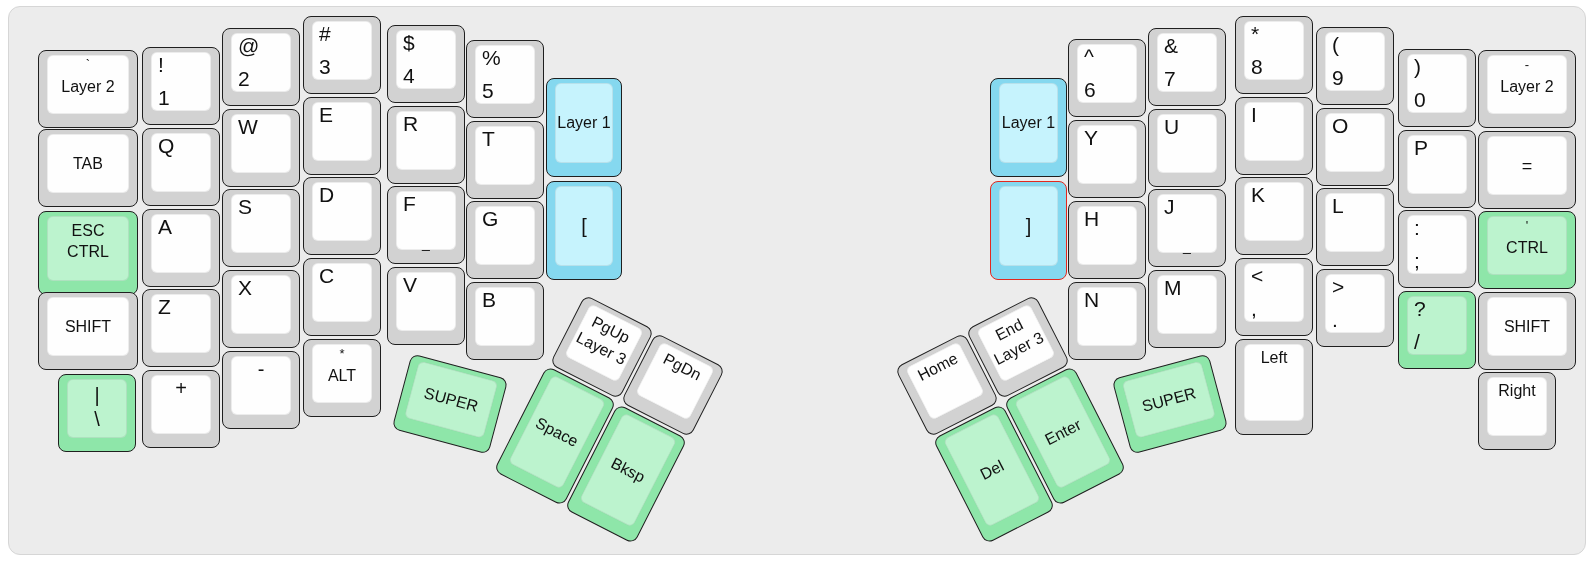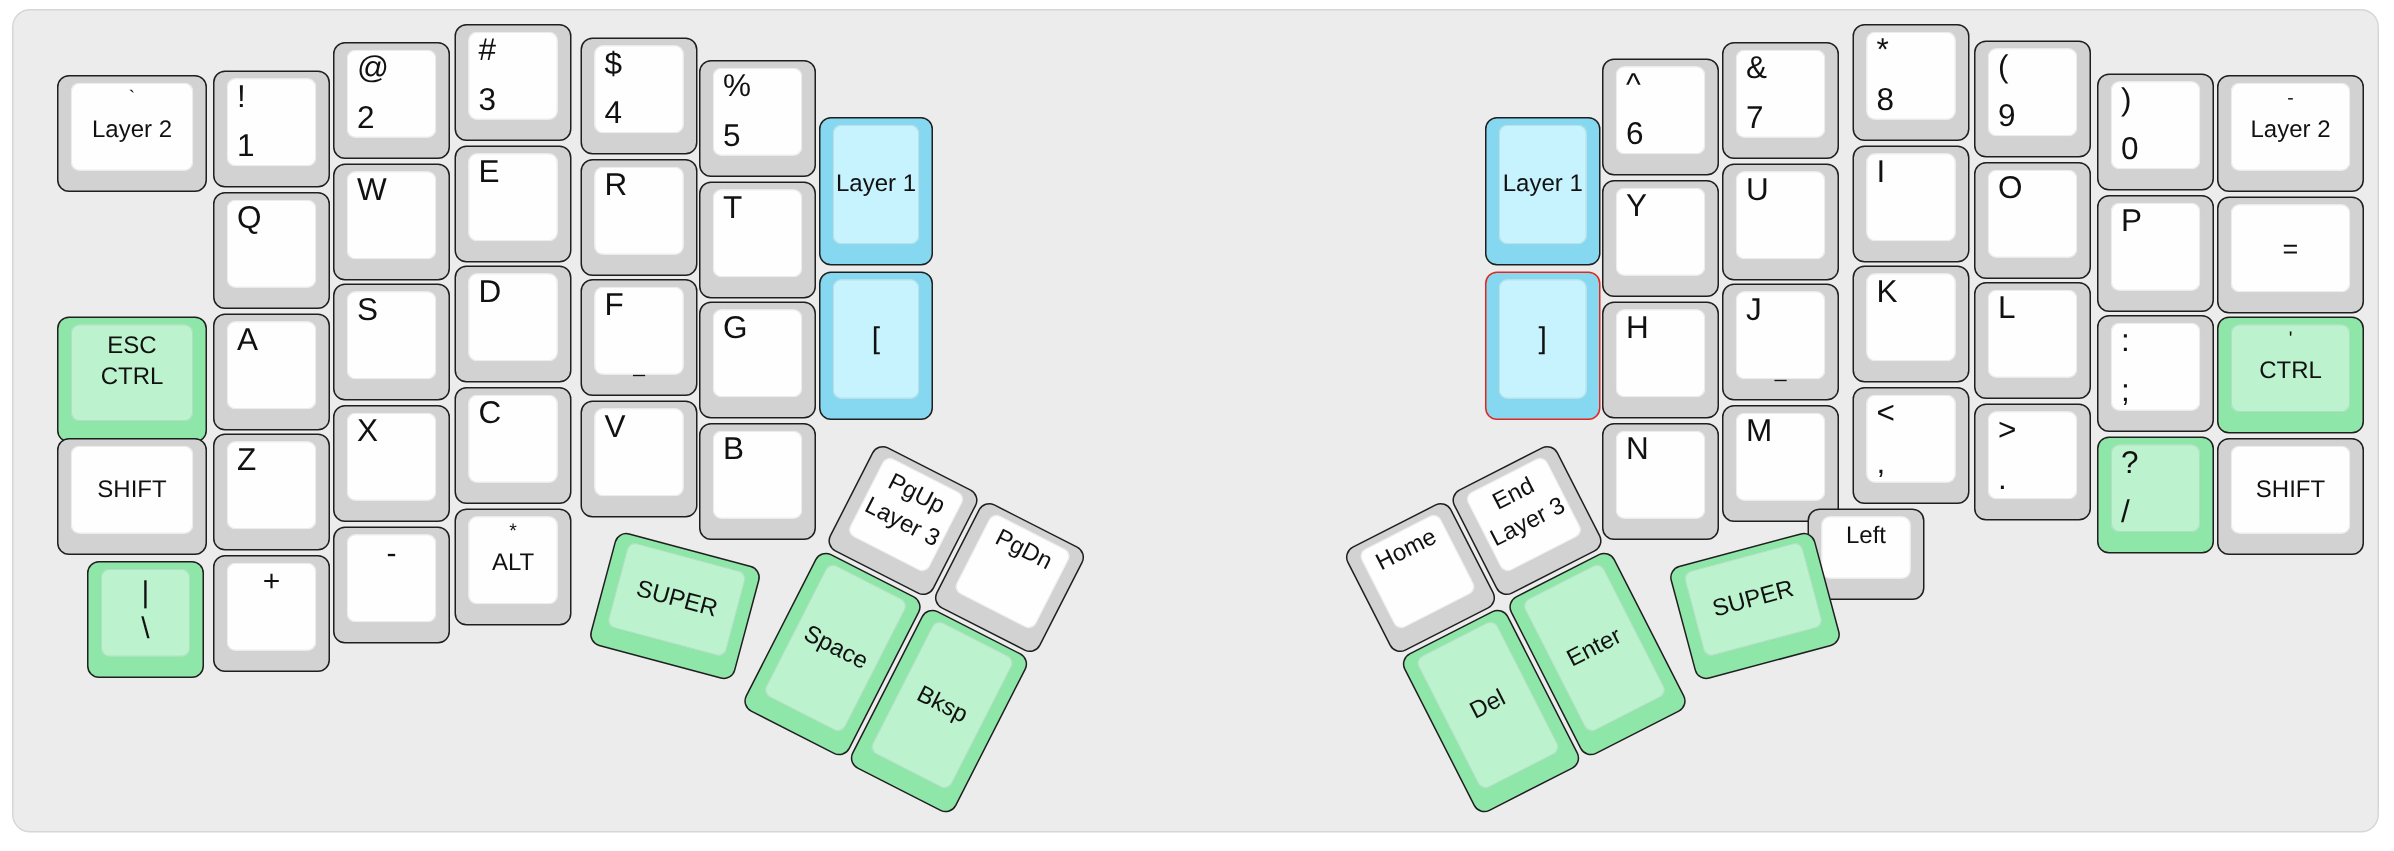--- a/index.html
+++ b/index.html
@@ -65,20 +65,27 @@
   <div id="panel"></div>
   <div id="board">
       <div class="key white" style="left: 38px; top: 50px; width: 100px; height: 78px;">
         <div class="cap">
           <div class="leg leg-mod">
             <span class="sm">`</span>
             <span class="main">Layer 2</span>
           </div>
         </div>
       </div>
+      <div class="key white" style="left: 38px; top: 129px; width: 100px; height: 78px;">
+        <div class="cap">
+          <div class="leg leg-center">
+            <span>TAB</span>
+          </div>
+        </div>
+      </div>
       <div class="key green" style="left: 38px; top: 211px; width: 100px; height: 84px;">
         <div class="cap">
           <div class="leg leg-stack">
             <span>ESC</span>
             <span>CTRL</span>
           </div>
         </div>
       </div>
       <div class="key white" style="left: 38px; top: 292px; width: 100px; height: 78px;">
         <div class="cap">
@@ -409,21 +416,21 @@
         </div>
       </div>
       <div class="key white" style="left: 1235px; top: 258px; width: 78px; height: 78px;">
         <div class="cap">
           <div class="leg leg-pair">
             <span>&lt;</span>
             <span>,</span>
           </div>
         </div>
       </div>
-      <div class="key white" style="left: 1205px; top: 339px; width: 78px; height: 61px;">
+      <div class="key white" style="left: 1235px; top: 339px; width: 78px; height: 96px;">
         <div class="cap">
           <div class="leg leg-top">
             <span>Left</span>
           </div>
         </div>
       </div>
       <div class="key white" style="left: 1316px; top: 27px; width: 78px; height: 78px;">
         <div class="cap">
           <div class="leg leg-pair">
             <span>(</span>
@@ -504,20 +511,27 @@
           <div class="leg leg-mod">
             <span class="sm">'</span>
             <span class="main">CTRL</span>
           </div>
         </div>
       </div>
       <div class="key white" style="left: 1478px; top: 292px; width: 98px; height: 78px;">
         <div class="cap">
           <div class="leg leg-center">
             <span>SHIFT</span>
+          </div>
+        </div>
+      </div>
+      <div class="key white" style="left: 1478px; top: 372px; width: 78px; height: 78px;">
+        <div class="cap">
+          <div class="leg leg-top">
+            <span>Right</span>
           </div>
         </div>
       </div>
       <div class="key white" style="left: 908px; top: 346px; width: 78px; height: 78px; transform: rotate(-27deg);">
         <div class="cap">
           <div class="leg leg-top">
             <span>Home</span>
           </div>
         </div>
       </div>

